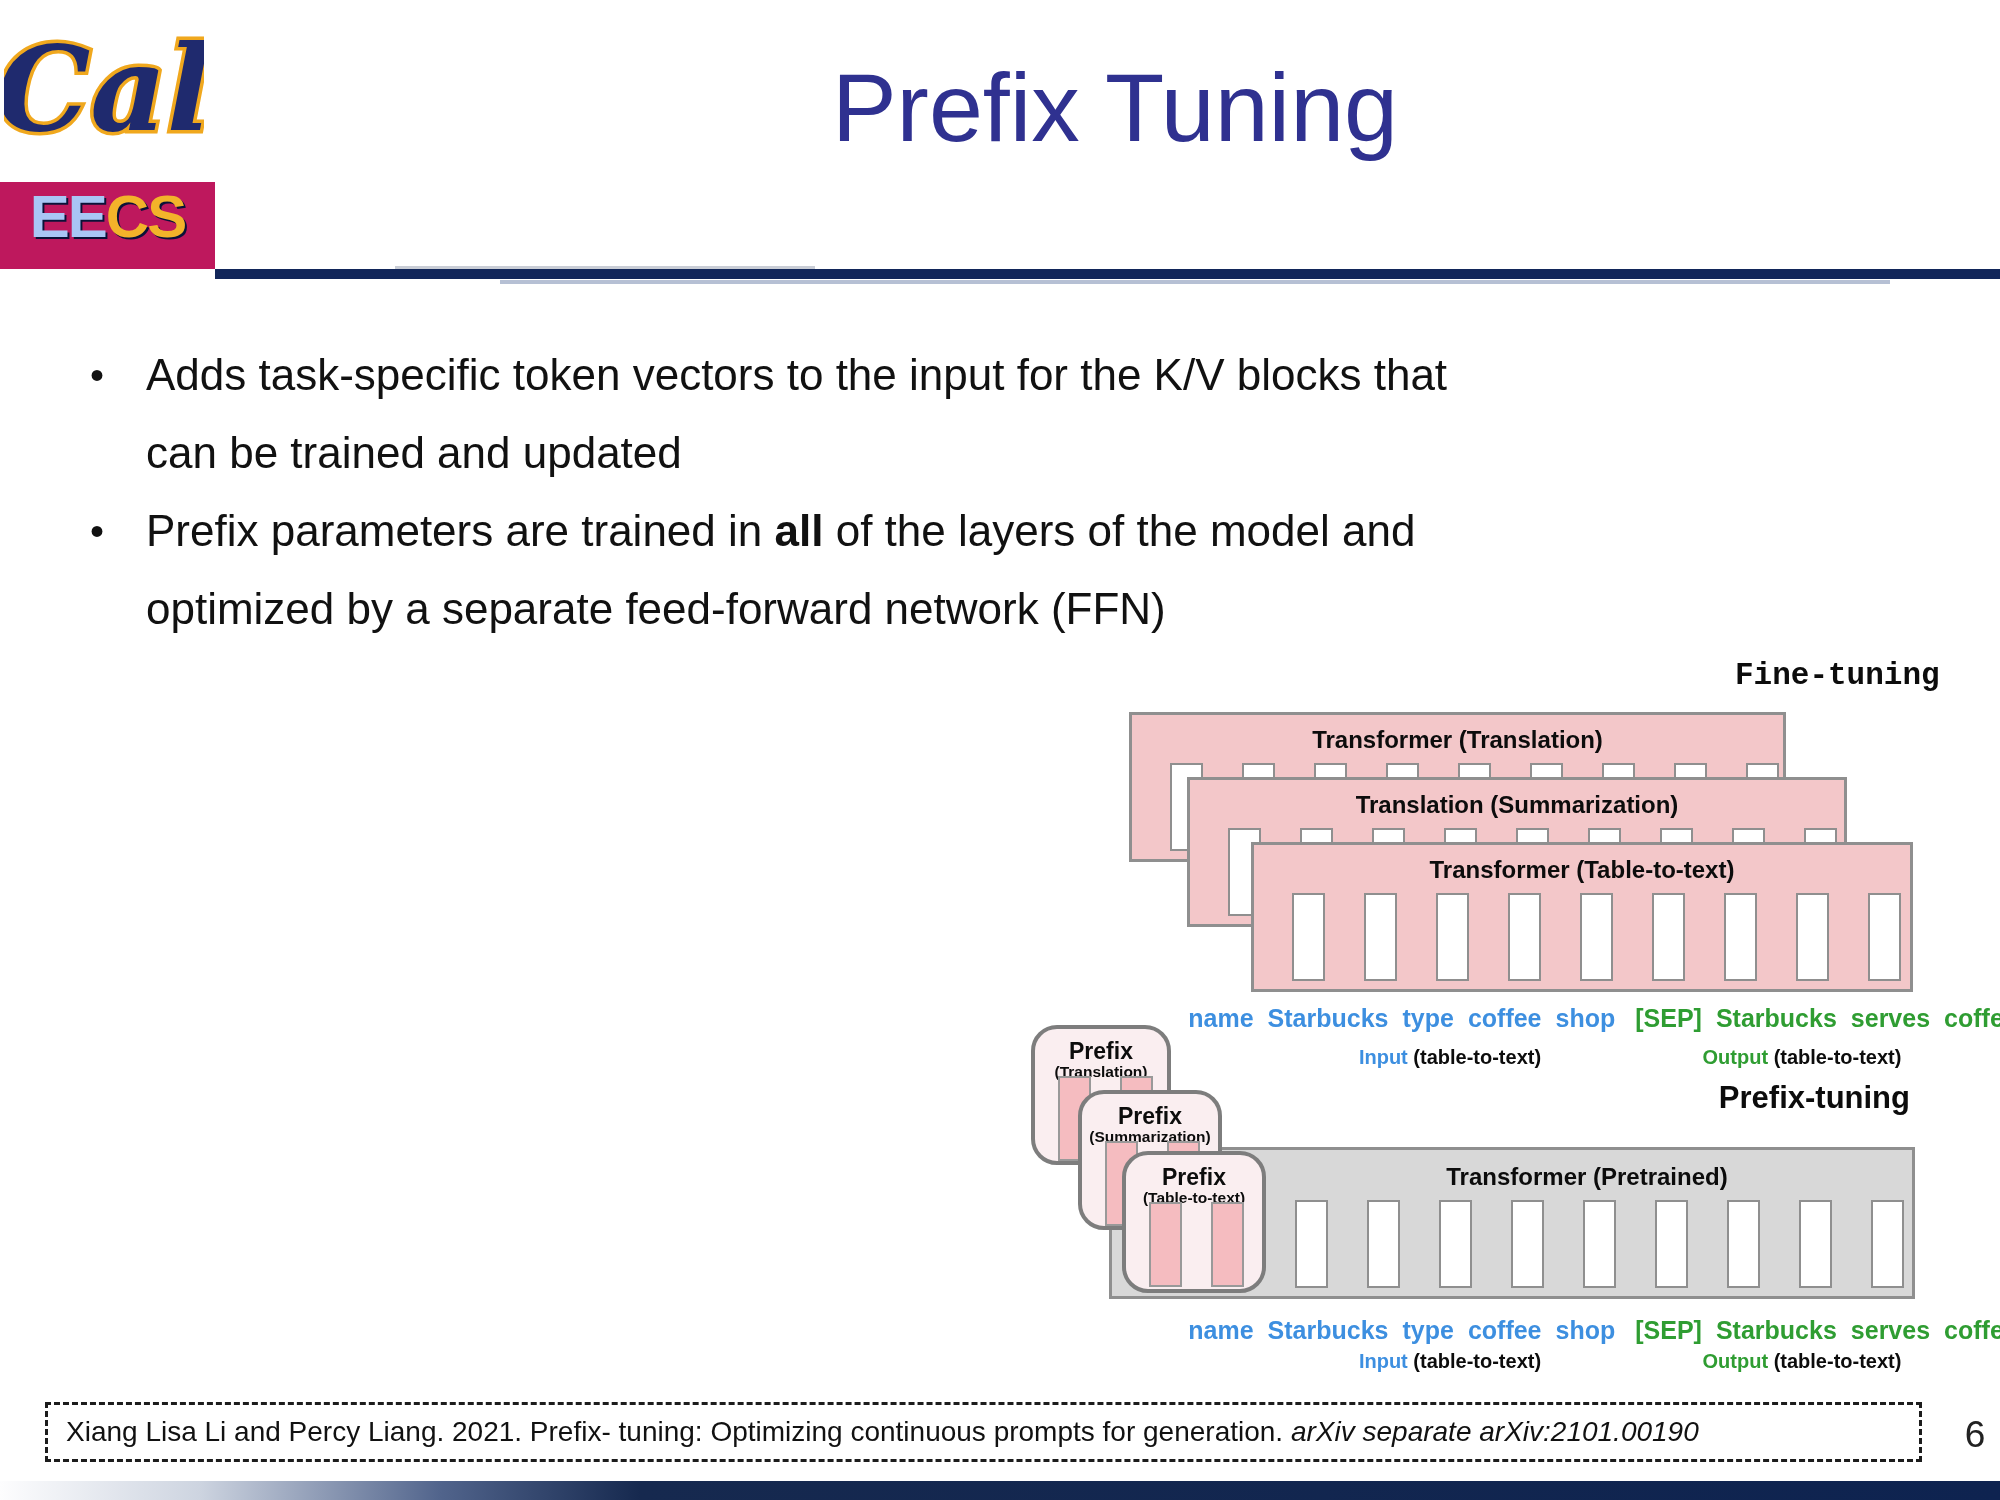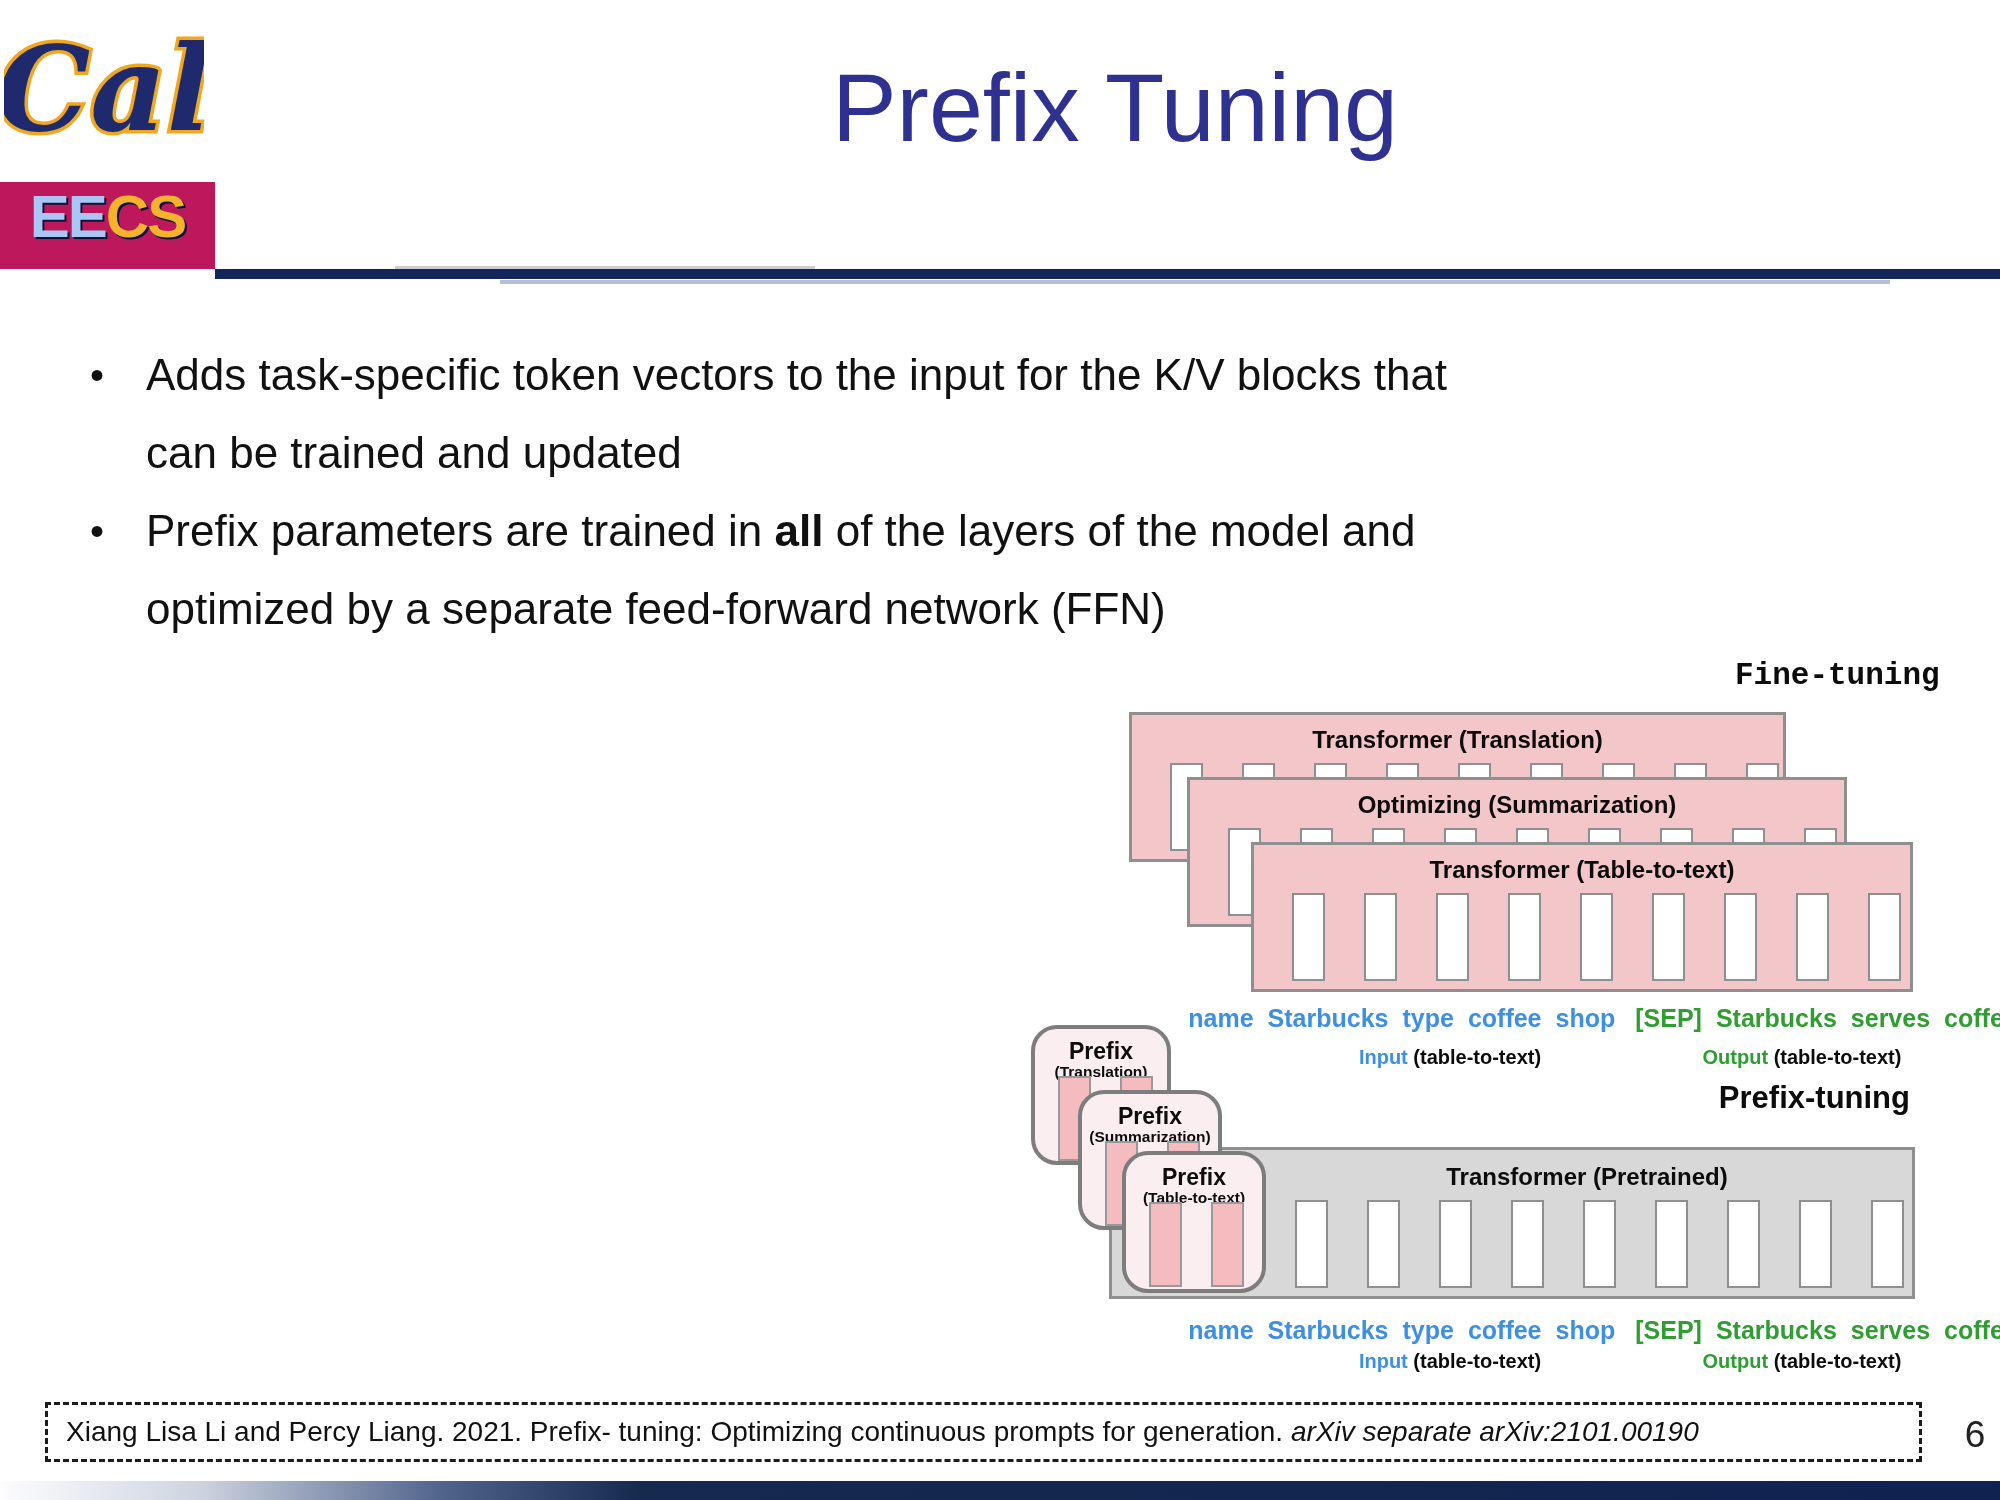--- a/index.html
+++ b/index.html
@@ -108,21 +108,21 @@
           <div class="slot"></div>
           <div class="slot"></div>
           <div class="slot"></div>
           <div class="slot"></div>
           <div class="slot"></div>
           <div class="slot"></div>
           <div class="slot"></div>
         </div>
     </div>
     <div class="tbox" style="left:1187px;top:777px;width:660px;height:150px;z-index:2;">
-      <div class="tlabel">Optimizing (Summarization)</div>
+      <div class="tlabel">Translation (Summarization)</div>
       <div class="slot-row">
           <div class="slot"></div>
           <div class="slot"></div>
           <div class="slot"></div>
           <div class="slot"></div>
           <div class="slot"></div>
           <div class="slot"></div>
           <div class="slot"></div>
           <div class="slot"></div>
           <div class="slot"></div>

